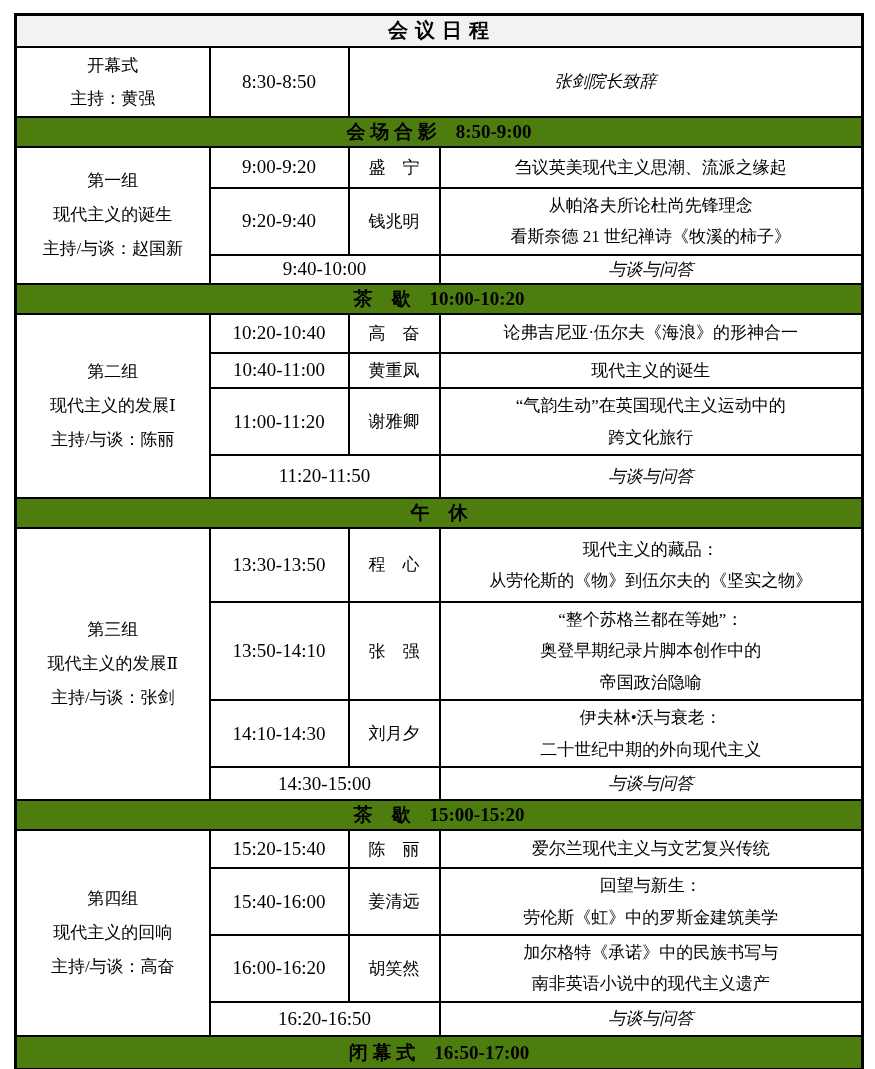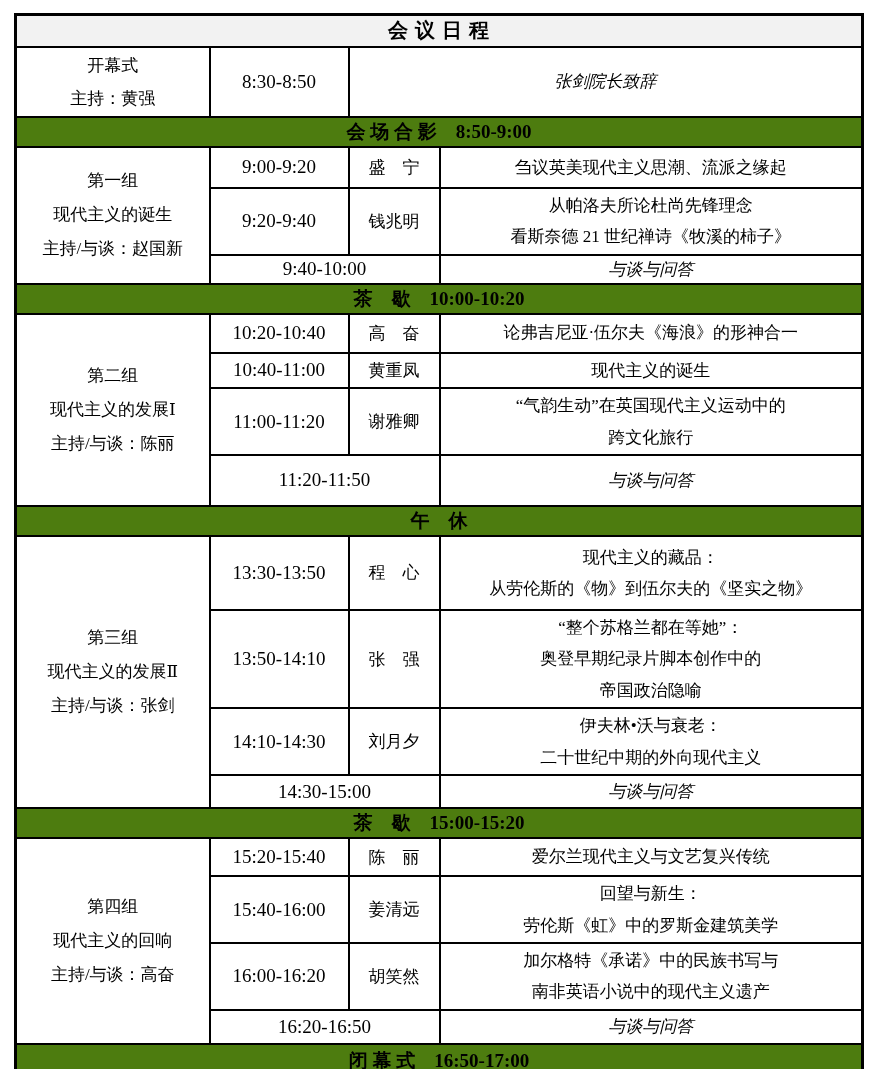--- a/index.html
+++ b/index.html
@@ -111,21 +111,21 @@
     </td>
   </tr>
   <tr style="height:61px">
     <td class="time">11:00-11:20</td>
     <td class="speaker">谢雅卿</td>
     <td class="title-cell">
       <div>“气韵生动”在英国现代主义运动中的</div>
       <div>跨文化旅行</div>
     </td>
   </tr>
-  <tr style="height:51px">
+  <tr style="height:43px">
     <td colspan="2" class="time">11:20-11:50</td>
     <td class="cn">与谈与问答</td>
   </tr>
 
   <tr style="height:30px">
     <td colspan="4" class="banner">午　休</td>
   </tr>
 
   <tr style="height:74px">
     <td rowspan="4" class="group-cell">

